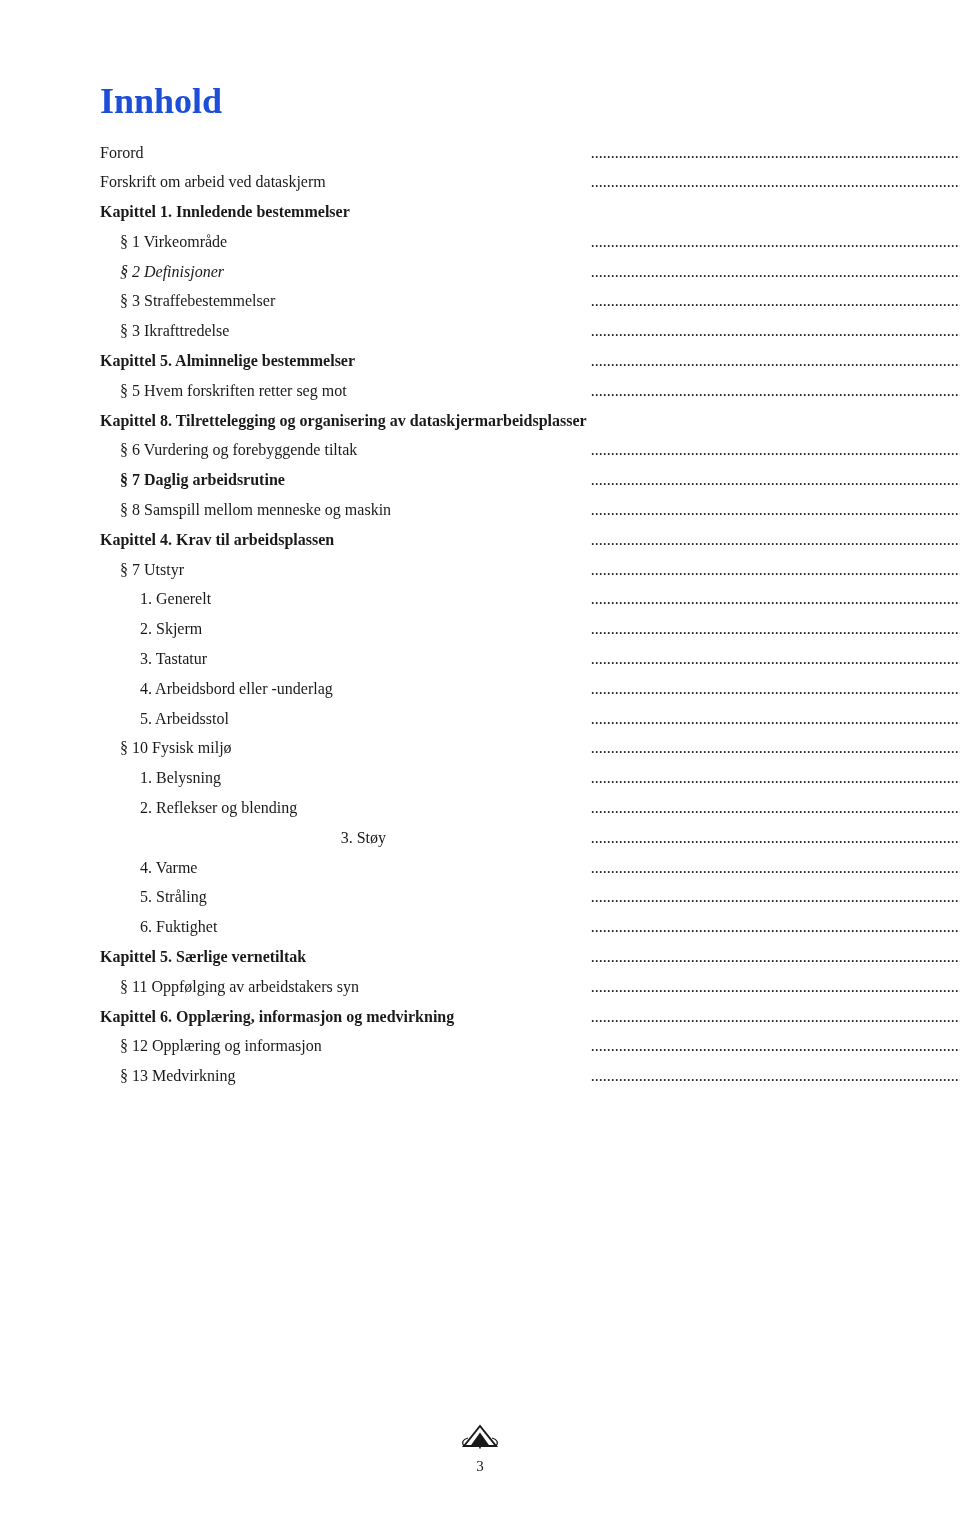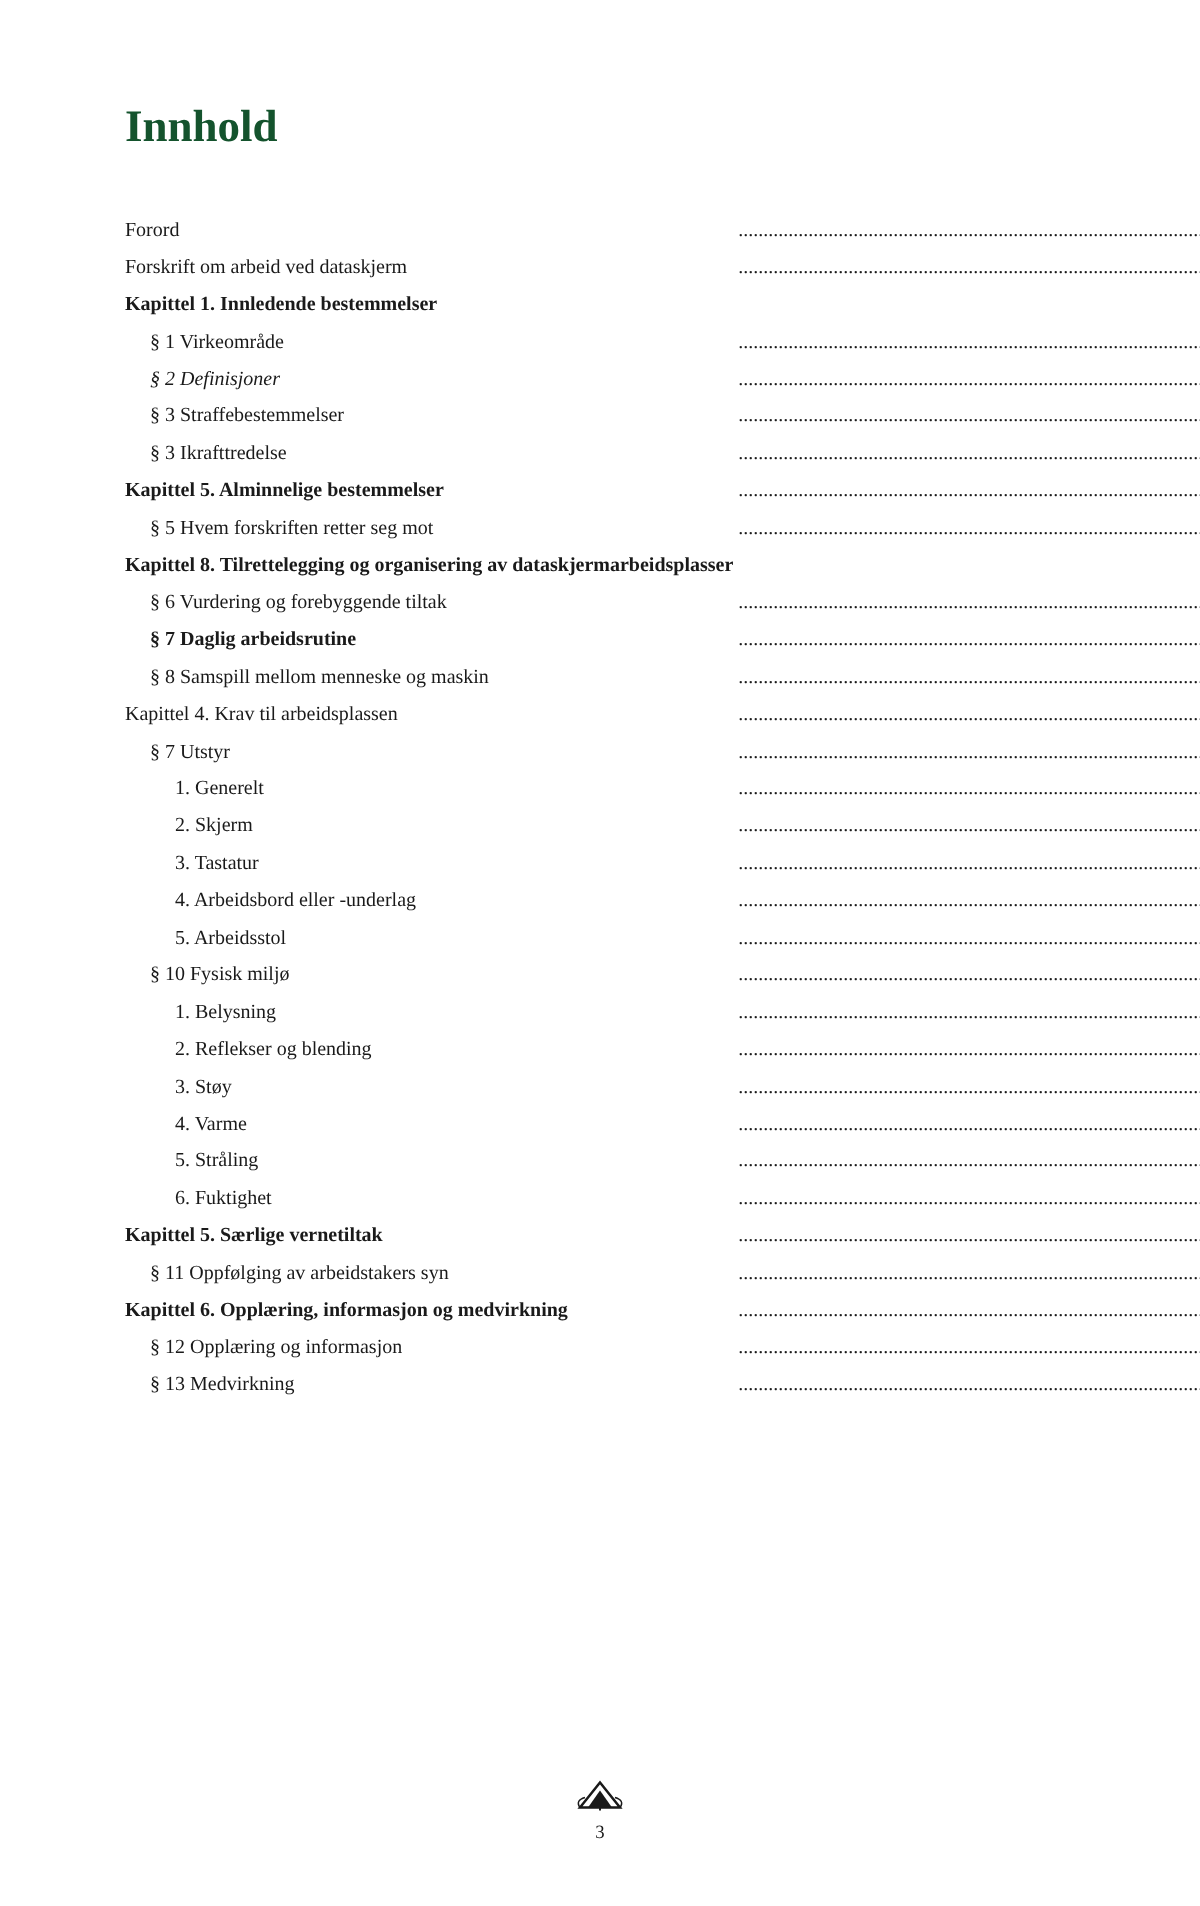--- a/index.html
+++ b/index.html
@@ -21,22 +21,22 @@
       width: 960px;
       min-height: 1525px;
       background: #ffffff;
       padding: 80px 100px 80px 100px;
       position: relative;
     }
 
     .page-title {
       font-size: 36px;
       font-weight: bold;
-      color: #14532d;
-      margin-bottom: 48px;
+      color: #1d4ed8;
+      margin-bottom: 16px;
     }
 
     .toc-table {
       width: 100%;
       border-collapse: collapse;
     }
 
     .toc-table tr td {
       padding: 2.5px 0;
       font-size: 16px;
@@ -151,21 +151,21 @@
             <span style="display: block; overflow: hidden; white-space: nowrap; line-height: inherit;"> ............................................................................................................................................................................................................................................................................................................</span>
           </td>
         </tr>
         <tr>
           <td style="white-space: nowrap; padding-right: 0px; padding-left: 20px;">§ 8  Samspill mellom menneske og maskin</td>
           <td style="width: 100%; overflow: hidden; padding: 0px 4px;">
             <span style="display: block; overflow: hidden; white-space: nowrap; line-height: inherit;"> ............................................................................................................................................................................................................................................................................................................</span>
           </td>
         </tr>
         <tr>
-          <td style="white-space: nowrap; padding-right: 0px; padding-left: 0px; font-weight: normal;">Kapittel 4.  Krav til arbeidsplassen</td>
+          <td style="white-space: nowrap; padding-right: 0px; padding-left: 0px; font-weight: bold;">Kapittel 4.  Krav til arbeidsplassen</td>
           <td style="width: 100%; overflow: hidden; padding: 0px 4px;">
             <span style="display: block; overflow: hidden; white-space: nowrap; line-height: inherit;"> ............................................................................................................................................................................................................................................................................................................</span>
           </td>
         </tr>
         <tr>
           <td style="white-space: nowrap; padding-right: 0px; padding-left: 20px;">§ 7  Utstyr</td>
           <td style="width: 100%; overflow: hidden; padding: 0px 4px;">
             <span style="display: block; overflow: hidden; white-space: nowrap; line-height: inherit;"> ............................................................................................................................................................................................................................................................................................................</span>
           </td>
         </tr>
@@ -211,21 +211,21 @@
             <span style="display: block; overflow: hidden; white-space: nowrap; line-height: inherit;"> ............................................................................................................................................................................................................................................................................................................</span>
           </td>
         </tr>
         <tr>
           <td style="white-space: nowrap; padding-right: 0px; padding-left: 40px;">2.  Reflekser og blending</td>
           <td style="width: 100%; overflow: hidden; padding: 0px 4px;">
             <span style="display: block; overflow: hidden; white-space: nowrap; line-height: inherit;"> ............................................................................................................................................................................................................................................................................................................</span>
           </td>
         </tr>
         <tr>
-          <td style="white-space: nowrap; padding-right: 0px; padding-left: 40px;">3.  Støy</td>
+          <td style="white-space: nowrap; padding-right: 0px; padding-left: 40px; text-align: center;">3.  Støy</td>
           <td style="width: 100%; overflow: hidden; padding: 0px 4px;">
             <span style="display: block; overflow: hidden; white-space: nowrap; line-height: inherit;"> ............................................................................................................................................................................................................................................................................................................</span>
           </td>
         </tr>
         <tr>
           <td style="white-space: nowrap; padding-right: 0px; padding-left: 40px;">4.  Varme</td>
           <td style="width: 100%; overflow: hidden; padding: 0px 4px;">
             <span style="display: block; overflow: hidden; white-space: nowrap; line-height: inherit;"> ............................................................................................................................................................................................................................................................................................................</span>
           </td>
         </tr>

